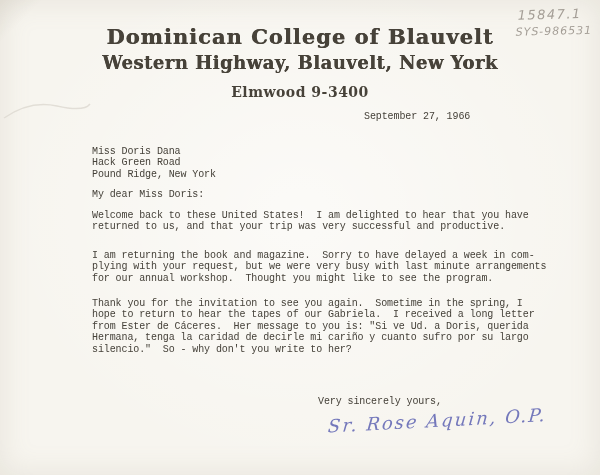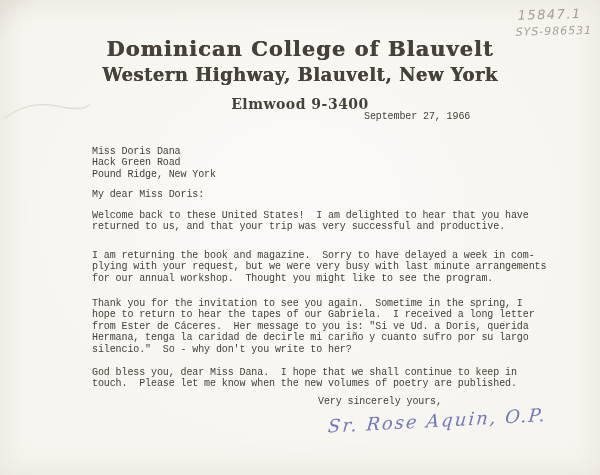--- a/index.html
+++ b/index.html
@@ -22,21 +22,21 @@
     background:
       radial-gradient(ellipse at 50% 45%, rgba(255,255,255,0.55) 0%, rgba(255,255,255,0) 70%),
       linear-gradient(135deg, rgba(210,205,195,0.35) 0%, rgba(210,205,195,0) 4%),
       var(--paper);
     box-shadow:inset 0 0 30px rgba(160,150,130,0.18);
     overflow:hidden;
   }
   .abs{position:absolute;}
   
   .letterhead{
-    top:36px;left:0;width:600px;
+    top:24px;left:0;width:600px;
     text-align:center;
     color:var(--letterhead);
     font-family:"DejaVu Serif","Liberation Serif",serif;
     font-weight:bold;
   }
   .lh-name{
     font-size:21px;
     letter-spacing:1px;
     text-shadow:0.4px 0 0 var(--letterhead);
   }
@@ -122,20 +122,18 @@
   <div class="abs type para1">Welcome back to these United States!  I am delighted to hear that you have
 returned to us, and that your trip was very successful and productive.</div>
   <div class="abs type para2">I am returning the book and magazine.  Sorry to have delayed a week in com-
 plying with your request, but we were very busy with last minute arrangements
 for our annual workshop.  Thought you might like to see the program.</div>
   <div class="abs type para3">Thank you for the invitation to see you again.  Sometime in the spring, I
 hope to return to hear the tapes of our Gabriela.  I received a long letter
 from Ester de Cáceres.  Her message to you is: "Si ve Ud. a Doris, querida
 Hermana, tenga la caridad de decirle mi cariño y cuanto sufro por su largo
 silencio."  So - why don't you write to her?</div>
-  <div class="abs type para4">God bless you, dear Miss Dana.  I hope that we shall continue to keep in
-touch.  Please let me know when the new volumes of poetry are published.</div>
 
   <div class="abs type closing">Very sincerely yours,</div>
 
   <div class="abs signature">Sr. Rose Aquin, O.P.</div>
 
 </div>
 
 </body></html>

